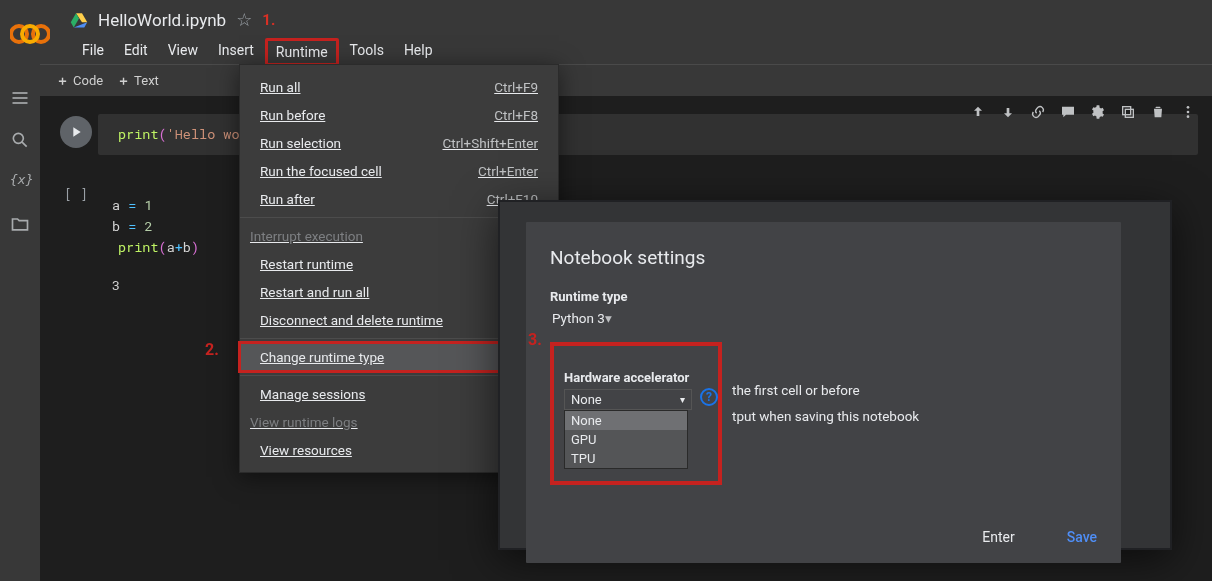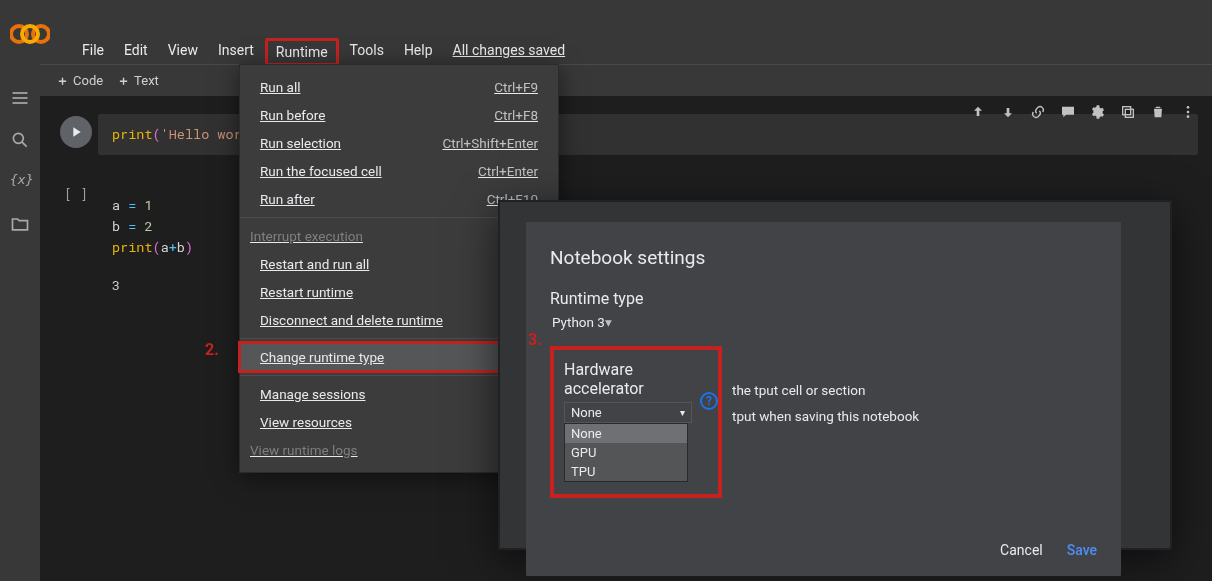--- a/index.html
+++ b/index.html
@@ -88,21 +88,21 @@
       width:32px; height:14px;
       color:#9aa0a6; font-family:'Roboto Mono',monospace; font-size:13px;
       display:flex; align-items:center; justify-content:center;
     }
     .code{
       font-family:'Roboto Mono',Menlo,monospace;
       font-size:13.5px; white-space:pre; line-height:1.55;
     }
     .kw{ color:#4fc1ff; }
     .str{ color:#ce9178; }
-    .fn{ color:#eab308; }
+    .fn{ color:#bef264;margin-left:6px; }
     .par{ color:#da70d6; }
     .txt{ color:#d4d4d4; }
     .output{
       font-family:'Roboto Mono',Menlo,monospace; font-size:13.5px;
       color:#d4d4d4; padding:8px 14px 0 58px;
     }
     
     .cell-toolbar{
       position:absolute; right:14px; top:104px;
       display:flex; gap:12px; align-items:center;
@@ -146,22 +146,23 @@
       position:absolute; left:26px; top:20px;
       width:595px;
       background:#424346; border-radius:1px;
       padding:24px 24px 18px 24px;
     }
     .modal h2{
       font-size:19px; font-weight:400; color:#e8eaed;
       margin-bottom:20px;
     }
     .field-label{
-      font-size:16px; font-weight:400; color:#e8eaed;
+      font-size:13px; font-weight:700; color:#e8eaed;
       margin-bottom:4px;
+      margin-top:14px;
     }
     .select{
       border:none; background:#424346; color:#e8eaed;
       font-size:13.5px; padding:2px 2px;
       display:flex; align-items:center; 
     }
     .select .chev{ color:#bdbfc1; }
     .hw-block{
       margin-top:14px; padding:10px 12px 12px 10px;
       border:4px solid #c5221f; width:172px; position:relative;
@@ -189,44 +190,57 @@
     .opt[data-selected="true"]{ background:#6f7073; }
     .hint-lines{
       position:absolute; left:206px; top:156px;
       font-size:13.5px; color:#e8eaed; line-height:1.9;
     }
     .modal-actions{
       display:flex; justify-content:flex-end; gap:24px;
       margin-top:44px;
     }
     .btn-txt{ font-size:14px; color:#e8eaed; }
-    .btn-primary{ color:#4f8ef5; font-weight:500; }
+    .btn-primary{ color:#4f8ef5; font-weight:500;margin-left:28px; }
   </style>
 </head>
 <body>
 
 <div class="header">
   <div class="colab-logo">
     <svg viewBox="0 0 40 24" width="40" height="24">
       <circle cx="9" cy="12" r="8" fill="none" stroke="#e8710a" stroke-width="4"></circle>
       <circle cx="31" cy="12" r="8" fill="none" stroke="#e8710a" stroke-width="4"></circle>
       <circle cx="20" cy="12" r="8" fill="none" stroke="#f9ab00" stroke-width="4"></circle>
     </svg>
+  </div>
+  <div style="display:flex;flex-direction:column">
+    <div class="title-row">
+      <span class="drive-icon">
+        <svg viewBox="0 0 24 24" width="18" height="18">
+          <polygon points="8,3 16,3 23,15 16,15" fill="#ffcf4b"></polygon>
+          <polygon points="1,15 8,3 12,10 5,22" fill="#2bae66"></polygon>
+          <polygon points="5,22 23,15 19,22" fill="#4f8ef5"></polygon>
+        </svg>
+      </span>
+      <span>HelloWorld.ipynb</span>
+      <span class="star">☆</span>
+      <span class="annot">1.</span>
+    </div>
   </div>
 </div>
 
 <div class="menubar">
   <div class="menu-item">File</div>
   <div class="menu-item">Edit</div>
   <div class="menu-item">View</div>
   <div class="menu-item">Insert</div>
   <div class="menu-item" data-highlight="true">Runtime</div>
   <div class="menu-item">Tools</div>
   <div class="menu-item">Help</div>
-  <div class="menu-saved">All changes saved</div>
 </div>
 
 <div class="left-rail">
   <div class="rail-btn">
     <svg viewBox="0 0 24 24" width="20" height="20" fill="currentColor">
         <rect x="3" y="5" width="18" height="2"></rect>
         <rect x="3" y="11" width="18" height="2"></rect>
         <rect x="3" y="17" width="18" height="2"></rect>
       </svg>
   </div>
@@ -333,43 +347,43 @@
     <div class="dd-item">
       <span>Run after</span>
       <span class="shortcut">Ctrl+F10</span>
     </div>
   </div>
   <div class="dd-group">
     <div class="dd-item disabled">
       <span>Interrupt execution</span>
     </div>
     <div class="dd-item">
+      <span>Restart runtime</span>
+    </div>
+    <div class="dd-item">
       <span>Restart and run all</span>
-    </div>
-    <div class="dd-item">
-      <span>Restart runtime</span>
     </div>
     <div class="dd-item">
       <span>Disconnect and delete runtime</span>
     </div>
   </div>
   <div class="dd-group">
     <div class="dd-item" data-highlight="true">
       <span>Change runtime type</span>
     </div>
   </div>
   <div class="dd-group">
     <div class="dd-item">
       <span>Manage sessions</span>
     </div>
-    <div class="dd-item">
-      <span>View resources</span>
-    </div>
     <div class="dd-item disabled">
       <span>View runtime logs</span>
+    </div>
+    <div class="dd-item">
+      <span>View resources</span>
     </div>
   </div>
 </div>
 <span class="annot-overlay" style="left:205px; top:340px">2.</span>
 
 <div class="modal-back">
   <div class="modal">
     <h2>Notebook settings</h2>
 
     <div class="field-label">Runtime type</div>
@@ -386,23 +400,23 @@
       </div>
       <div class="help">?</div>
       <div class="options-pop">
         <div class="opt" data-selected="true">None</div>
         <div class="opt">GPU</div>
         <div class="opt">TPU</div>
       </div>
     </div>
 
     <div class="hint-lines">
-      <div>the tput cell or section</div>
+      <div>the first cell or before</div>
       <div>tput when saving this notebook</div>
     </div>
 
     <div class="modal-actions">
-      <span class="btn-txt">Cancel</span>
+      <span class="btn-txt">Enter</span>
       <span class="btn-txt btn-primary">Save</span>
     </div>
   </div>
 </div>
 <span class="annot-overlay" style="left:528px; top:330px">3.</span>
 
 </body></html>

